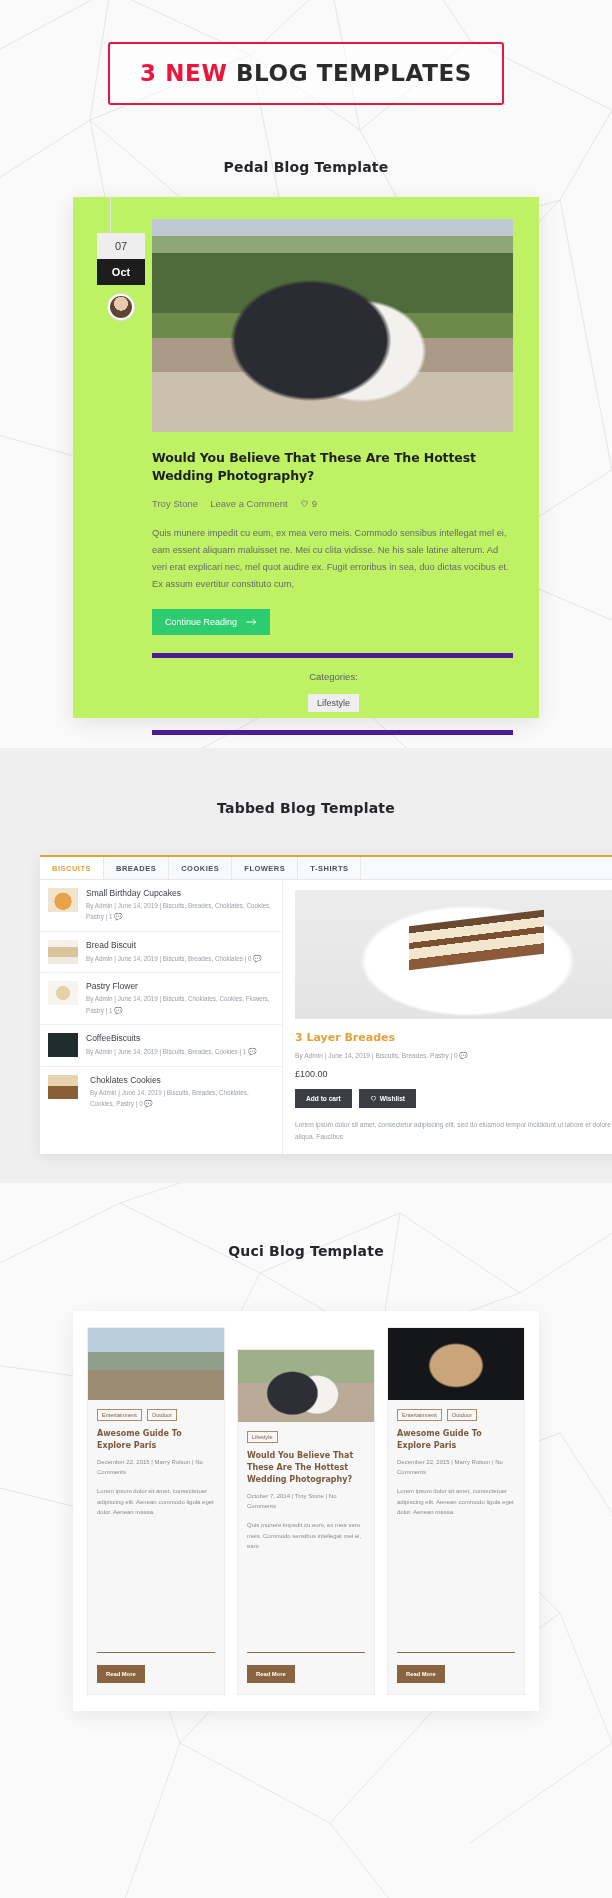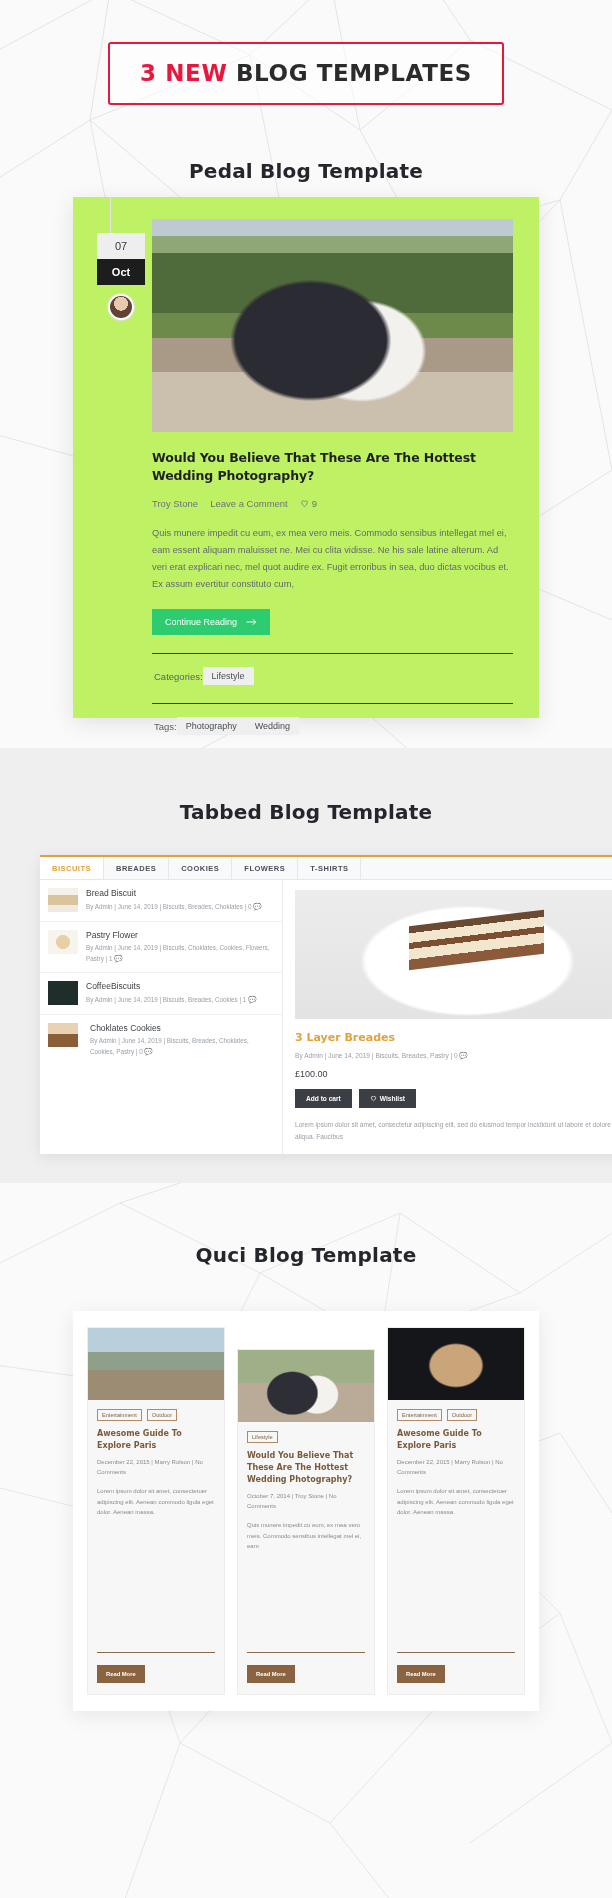--- a/index.html
+++ b/index.html
@@ -43,21 +43,21 @@
     letter-spacing: 0.6px;
     color: #2b2b2b;
     white-space: nowrap;
   }
   .banner-title .hl { color: #e8173d; }
 
   .sec-heading {
     position: relative;
     text-align: center;
     font-family: "DejaVu Sans", sans-serif;
-    font-size: 20px;
+    font-size: 14px;
     font-weight: bold;
     color: #24262b;
     letter-spacing: 0.2px;
   }
   .h-pedal { margin-top: 54px; }
 
   
   .pedal-card {
     position: absolute;
     left: 73px;
@@ -128,25 +128,25 @@
     display: inline-flex; align-items: center; gap: 9px;
     margin-top: 16px;
     background: #2ecc71;
     color: #fff;
     font-size: 9px;
     padding: 8px 13px;
     border: none;
     cursor: pointer;
   }
   .taxrow {
-    border-top: 1px solid #4c1d95;
+    border-top: 5px solid #4c1d95;
     margin-top: 18px;
     padding: 13px 0 0 2px;
-    display: flex; align-items: center; gap: 0;
-    font-size: 9.5px; color: #5b6066;
+    display: flex; align-items: center; gap: 12px;
+    font-size: 9.5px; color: #5b6066; flex-direction: column;
   }
   .chip {
     background: #efefef; color: #4a4f55;
     padding: 4px 9px; font-size: 9px;
   }
 
   
   .sec-tab {
     position: relative;
     width: 612px;
@@ -348,20 +348,27 @@
       <div class="tab active">BISCUITS</div>
       <div class="tab">BREADES</div>
       <div class="tab">COOKIES</div>
       <div class="tab">FLOWERS</div>
       <div class="tab">T-SHIRTS</div>
     </div>
 
     <div class="tab-body">
       <div class="tab-list">
         <div class="li">
+          <div class="thumb t2"></div>
+          <div class="li-txt">
+            <div class="li-title">Small Birthday Cupcakes</div>
+            <div class="li-meta"><span>By Admin | June 14, 2019 | Biscuits, Breades, Choklates, Cookies, Pastry | 1</span> <span class="cicon">💬</span></div>
+          </div>
+        </div>
+        <div class="li">
           <div class="thumb t3"></div>
           <div class="li-txt">
             <div class="li-title">Bread Biscuit</div>
             <div class="li-meta"><span>By Admin | June 14, 2019 | Biscuits, Breades, Choklates | 0</span> <span class="cicon">💬</span></div>
           </div>
         </div>
         <div class="li">
           <div class="thumb t4"></div>
           <div class="li-txt">
             <div class="li-title">Pastry Flower</div>

